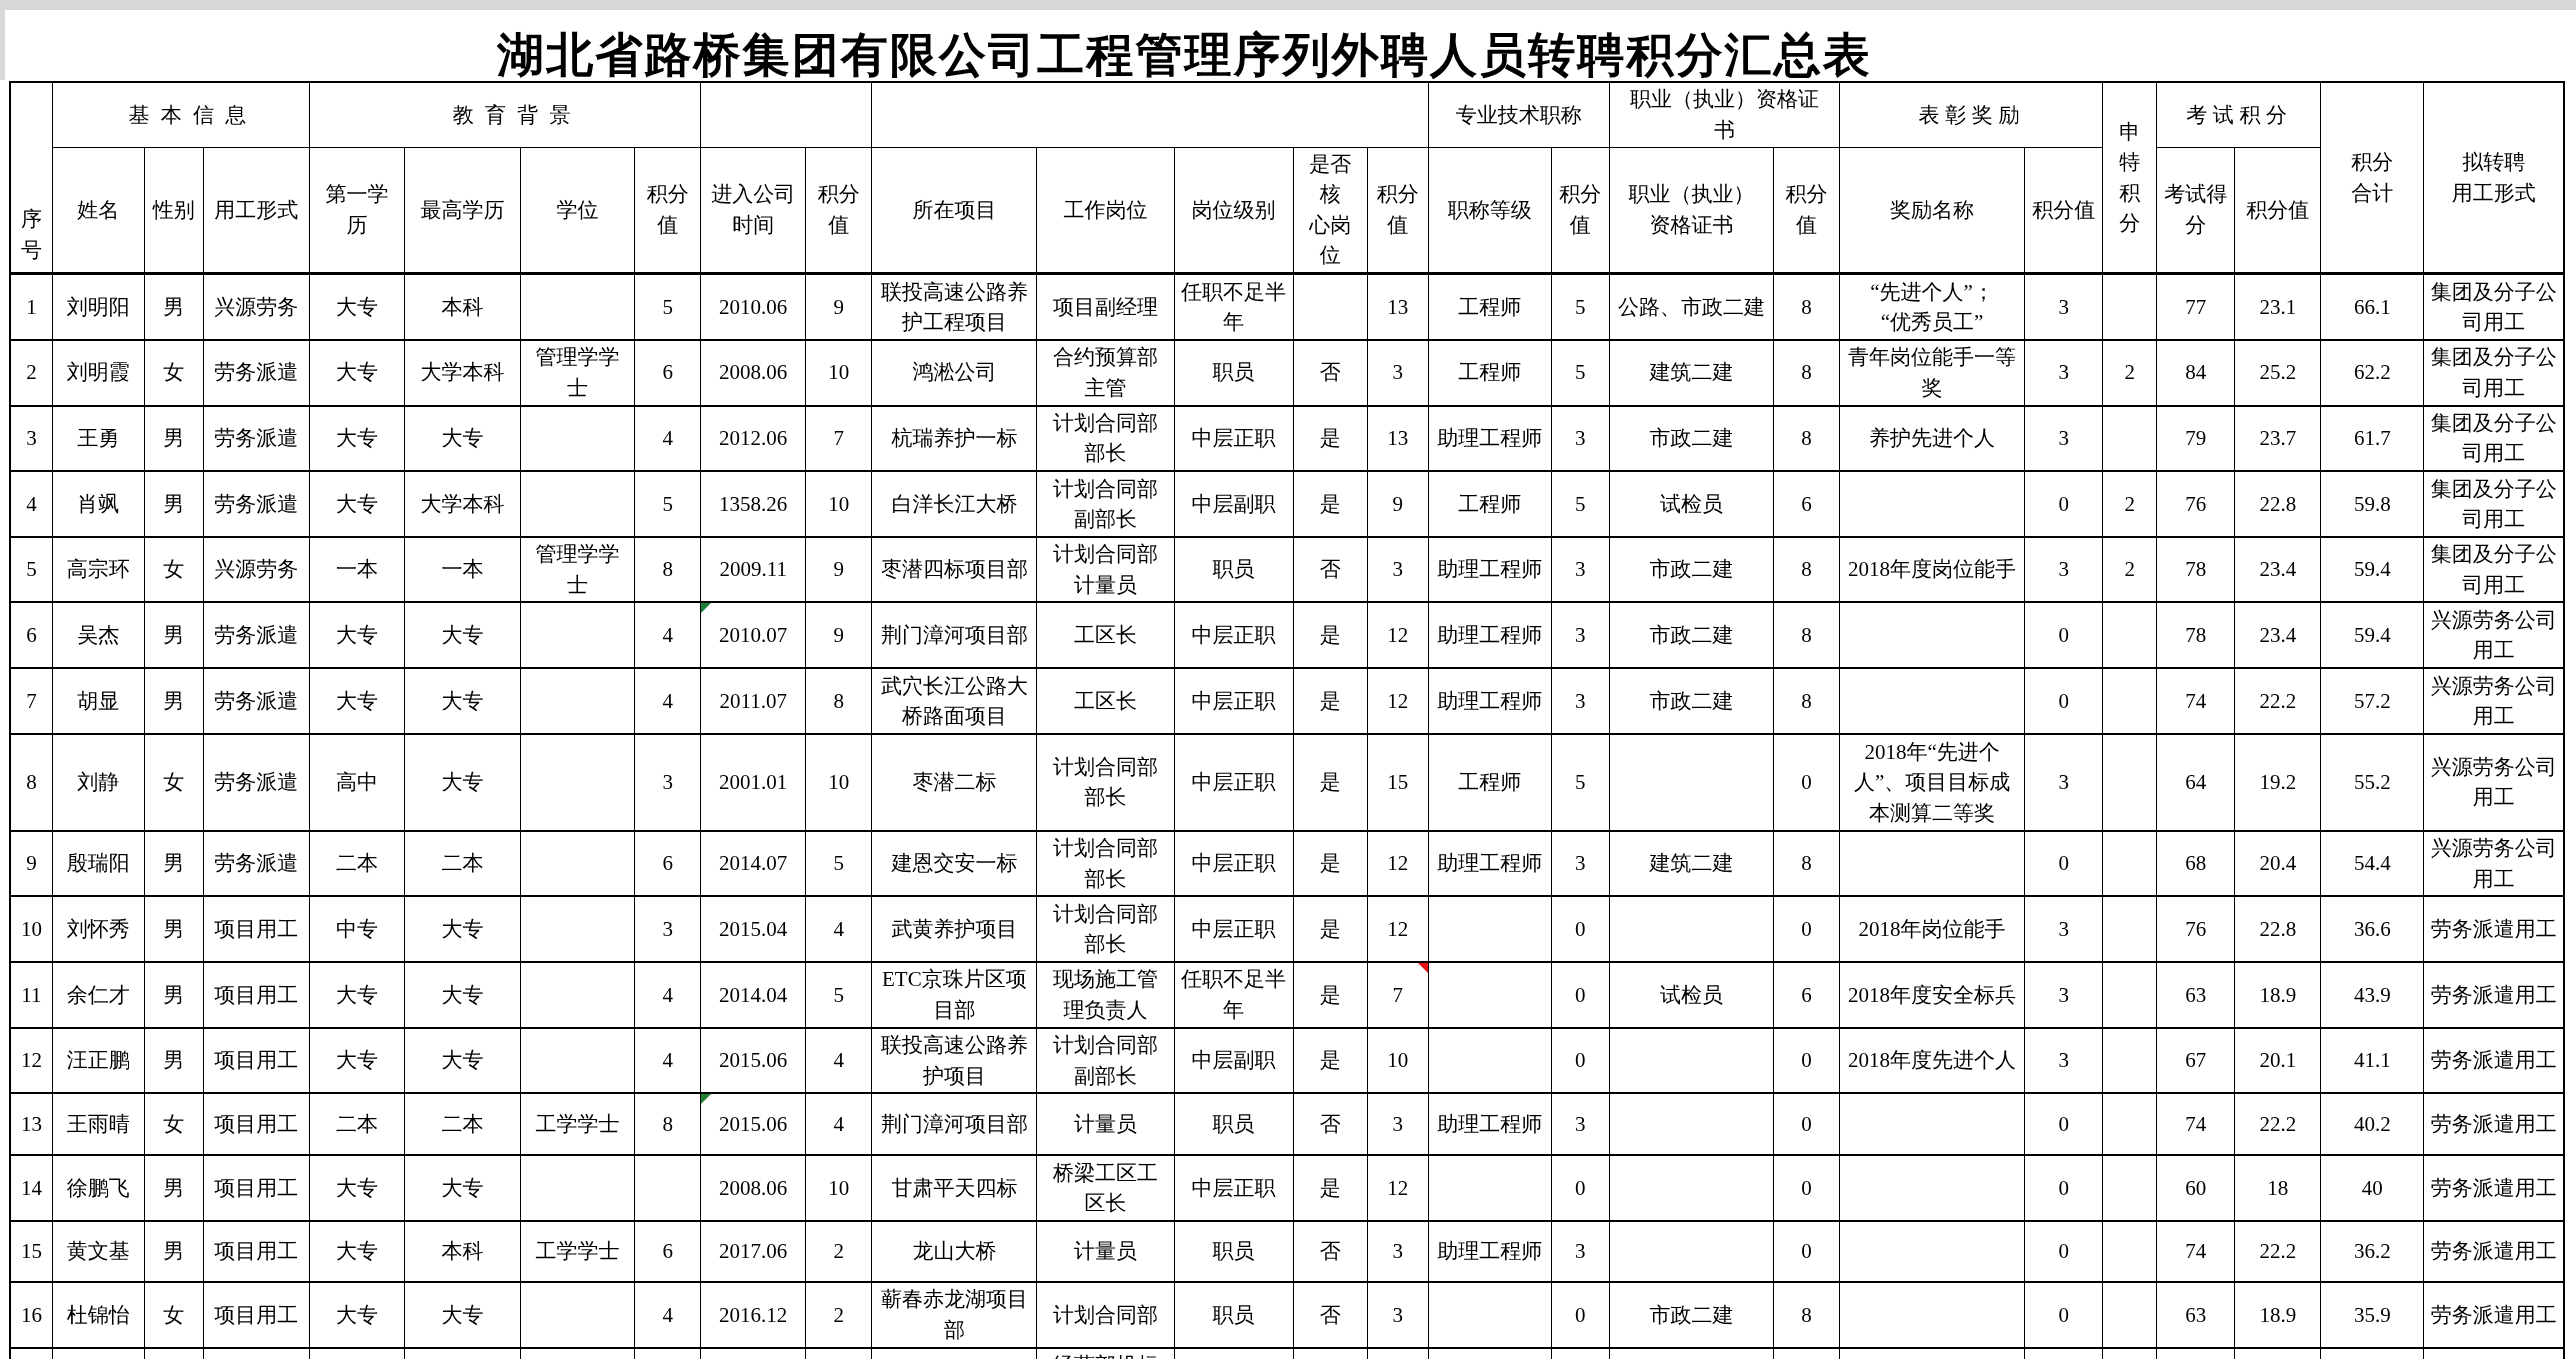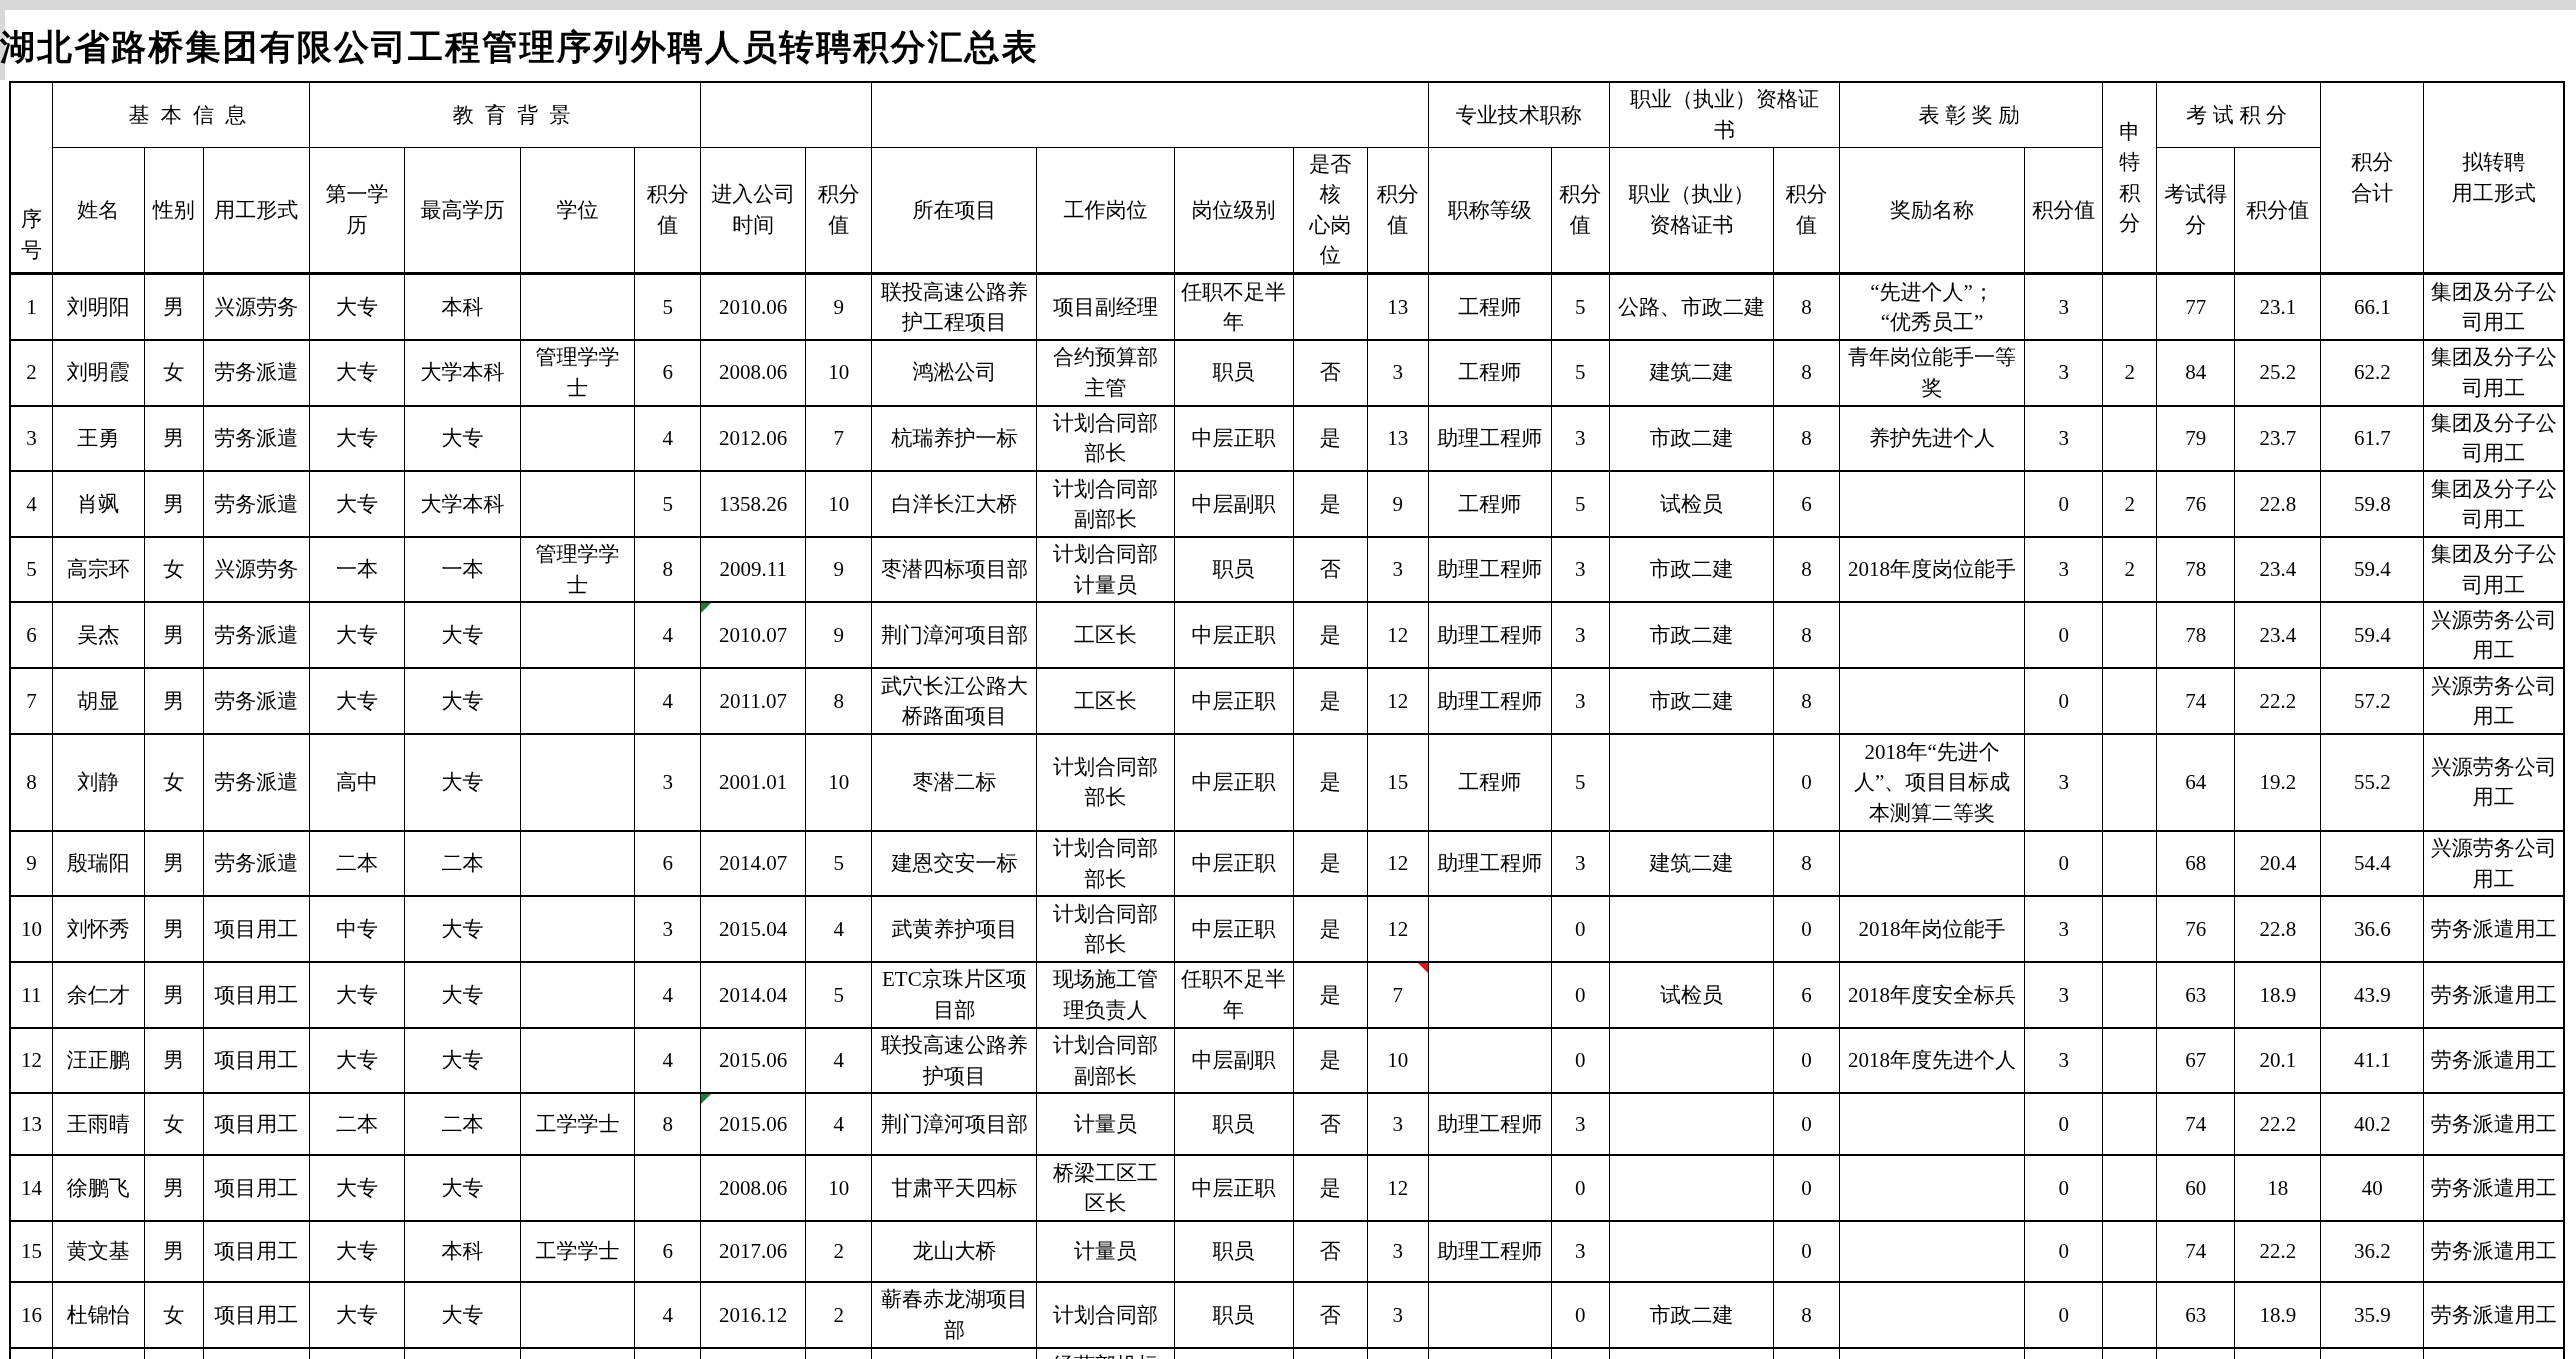--- a/index.html
+++ b/index.html
@@ -1,21 +1,21 @@
 <!DOCTYPE html>
 <html style="font-size:11.3px"><head>
 <meta charset="utf-8">
 <style>
   html,body{margin:0;padding:0;background:#ffffff;}
   body{width:2576px;height:1359px;position:relative;overflow:hidden;
        font-family:"Liberation Serif","DejaVu Serif",serif;color:#000;}
   .top-strip{position:absolute;top:0;left:0;width:2576px;height:10px;background:#d8d8d8;}
   .left-strip{position:absolute;top:0;left:0;width:5px;height:80px;background:#d8d8d8;}
-  .title{position:absolute;top:24px;left:0;width:2369px;text-align:left;
-         font-size:35px;font-weight:bold;letter-spacing:2.1px;white-space:nowrap;}
+  .title{position:absolute;top:24px;left:0;width:2369px;text-align:center;
+         font-size:47px;font-weight:bold;letter-spacing:2.1px;white-space:nowrap;}
   table{position:absolute;top:81px;left:9.2px;width:2556px;table-layout:fixed;
         border-collapse:collapse;border:2.8px solid #000;}
   th,td{border:1.4px solid #000;border-top-width:2.1px;border-bottom-width:2.1px;
         box-sizing:border-box;text-align:center;vertical-align:middle;
         font-size:21px;font-weight:normal;line-height:1.45;padding:1.4px 5.6px;
         white-space:pre-line;word-break:break-all;overflow:hidden;position:relative;}
   thead tr.group-row th{height:62px;}
   thead tr.sub-row th{height:61px;margin-left:22px;}
   thead th{border-top-width:1.4px;border-bottom-width:1.4px;}
   thead{border-bottom:3.5px solid #000;}

